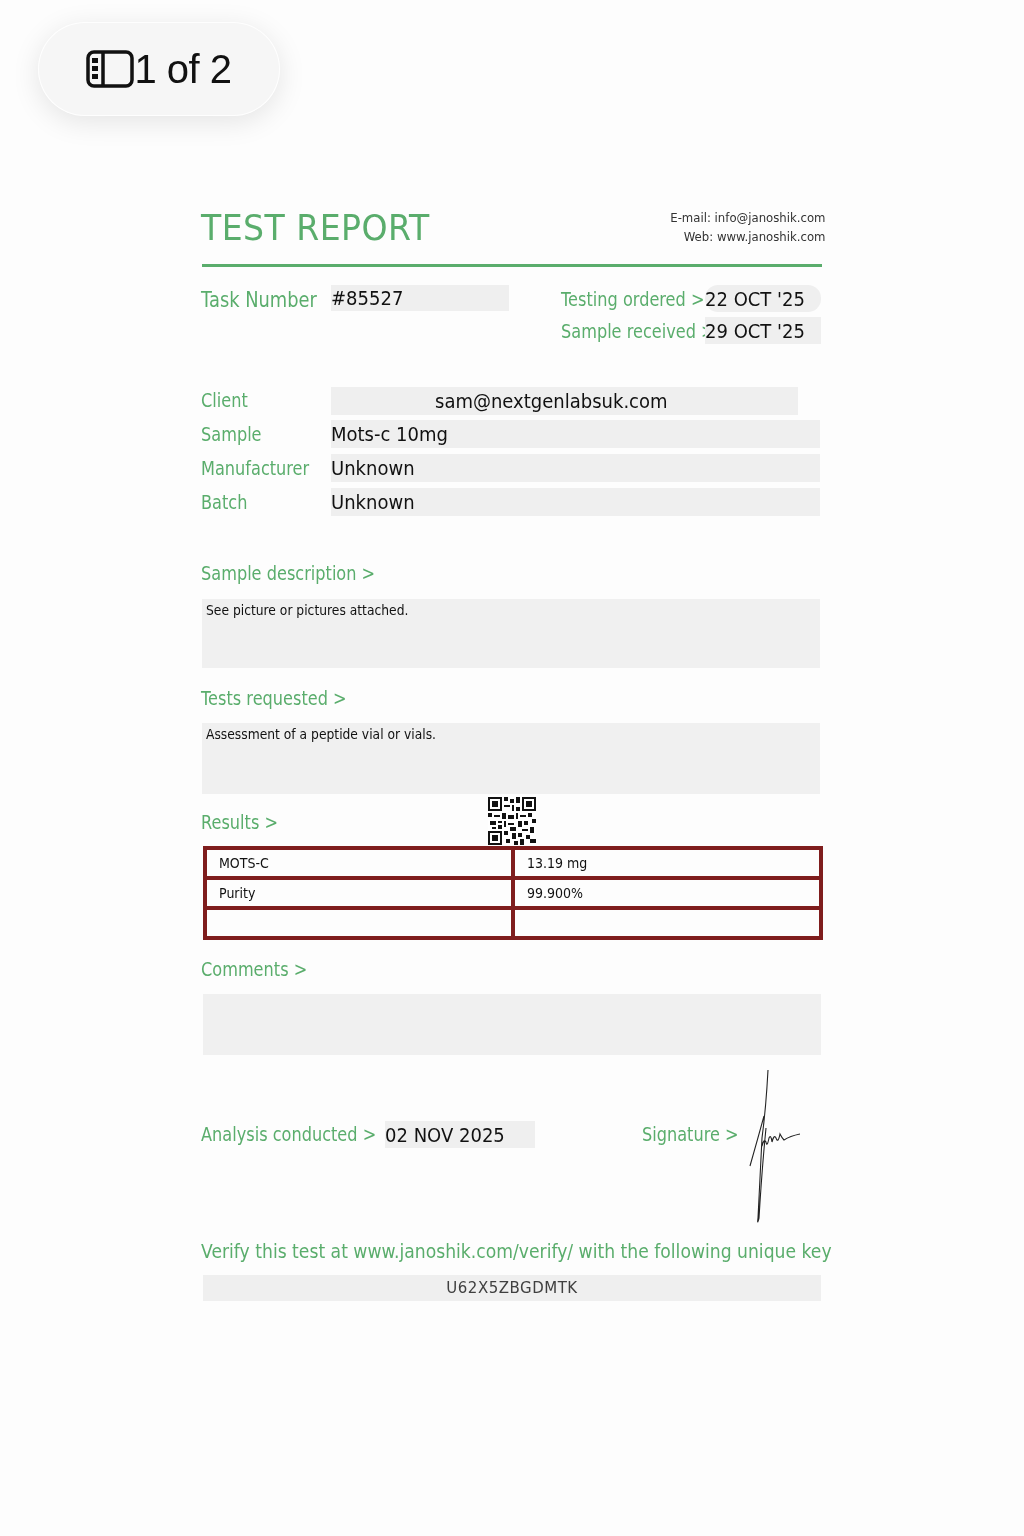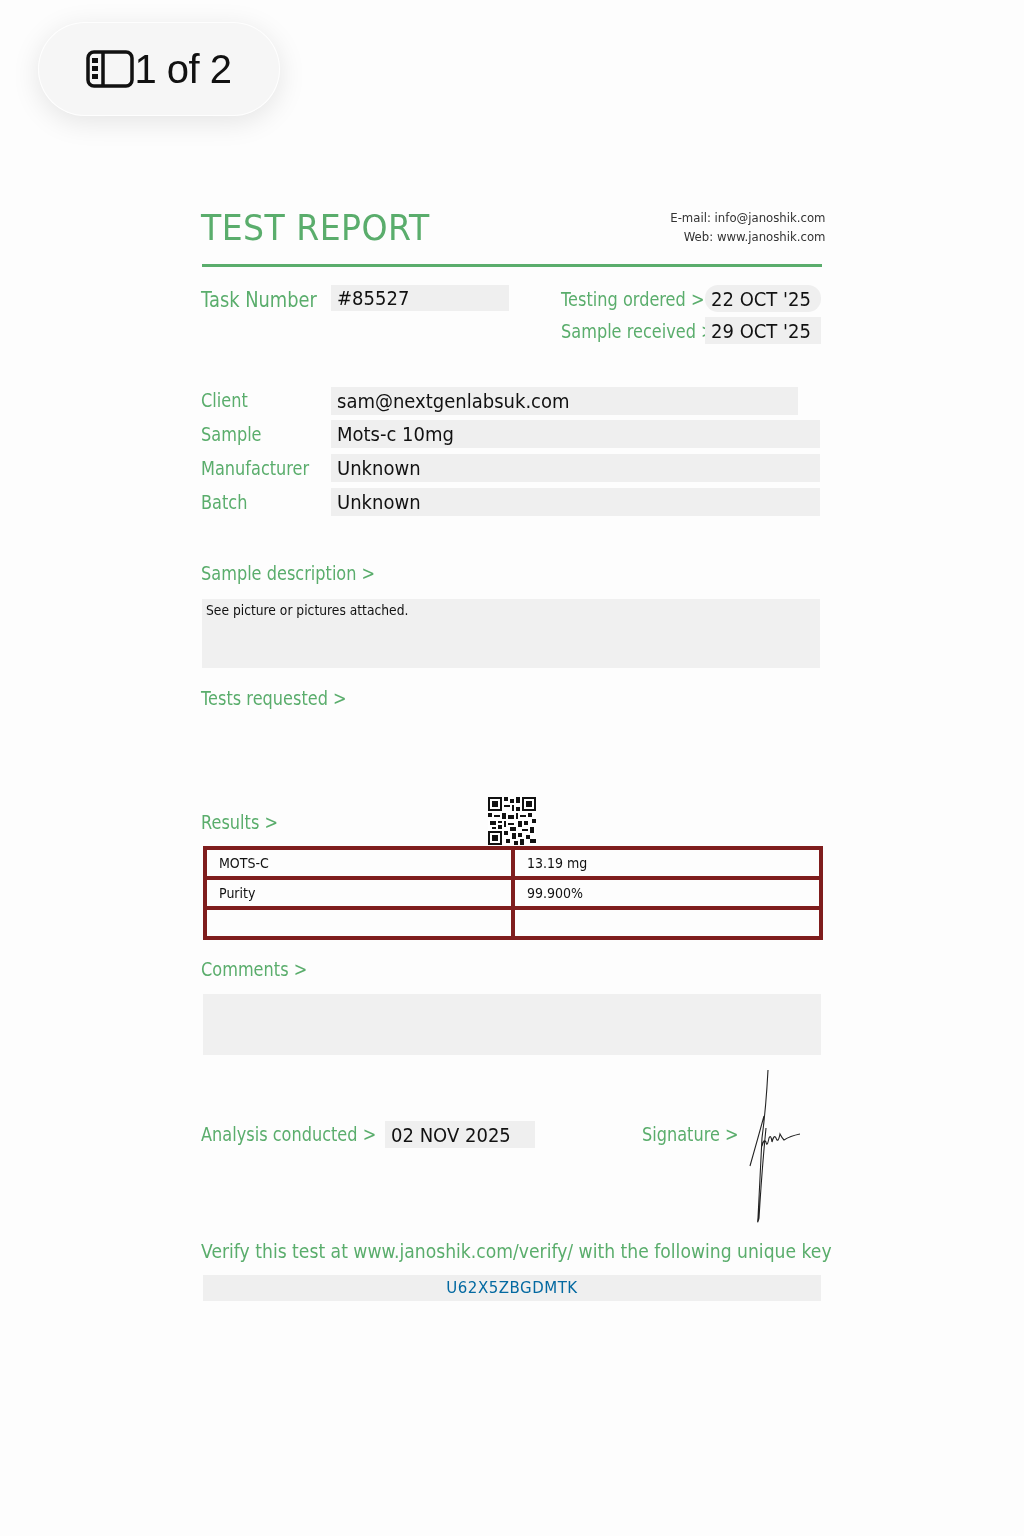--- a/index.html
+++ b/index.html
@@ -23,31 +23,31 @@
 
   .title { left: 201px; top: 207px; font-family: "DejaVu Sans", sans-serif; font-size: 36px; color: #5aad6c; letter-spacing: 0.5px; transform: scaleX(0.92); transform-origin: left; }
   .logo { left: 458px; top: 178px; width: 110px; height: 70px; }
   .logo-word { position: absolute; left: 2px; top: 43px; font-family: "DejaVu Sans", sans-serif; font-size: 20px; font-weight: 600; letter-spacing: 1px; transform: scaleX(0.95); transform-origin: left; }
   .logo-word .dark { color: #2b2b2b; }
   .logo-word .lite { color: #58b446; }
   .contact { right: 199px; top: 208px; text-align: right; font-size: 13px; line-height: 19px; color: #333; transform: scaleX(0.9); transform-origin: right; }
   .rule { left: 202px; top: 264px; width: 620px; height: 3px; background: #5aad6c; }
 
   .label { font-size: 19px; color: #5aad6c; transform: scaleX(0.85); transform-origin: left; white-space: nowrap; }
-  .field { background: #efefef; font-size: 20px; color: #111; white-space: nowrap; padding-left: 6px; box-sizing: border-box; display: flex; align-items: center; }
+  .field { background: #efefef; font-size: 20px; color: #111; white-space: nowrap; box-sizing: border-box; display: flex; align-items: center; }
   .field span { transform: scaleX(0.9); transform-origin: left; display: inline-block; }
 
   .box { background: #f0f0f0; box-sizing: border-box; padding: 3px 4px; font-size: 14px; color: #111; }
   .box span { transform: scaleX(0.88); transform-origin: left; display: inline-block; white-space: nowrap; }
 
   .results-table { left: 203px; top: 846px; width: 620px; border-collapse: collapse; }
   .results-table td { border: 4px solid #7f1d1d; height: 26px; padding: 0 12px; font-size: 14px; color: #111; width: 50%; }
   .results-table td span { transform: scaleX(0.9); transform-origin: left; display: inline-block; }
 
-  .key-box { left: 203px; top: 1275px; width: 618px; height: 26px; background: #efefef; text-align: center; font-size: 15px; line-height: 26px; color: #0369a1; letter-spacing: 0.5px; }
+  .key-box { left: 203px; top: 1275px; width: 618px; height: 26px; background: #efefef; text-align: center; font-size: 15px; line-height: 26px; color: #404040; letter-spacing: 0.5px; }
 </style>
 </head>
 <body>
 
 <div class="doc">
 
   <div class="abs title">TEST REPORT</div>
 
 
   <div class="abs contact">
@@ -66,21 +66,21 @@
   <div class="abs field" style="left:705px;top:285px;width:116px;height:27px;border-radius:13px;">
       <span>22 OCT '25</span>
     </div>
 
   <div class="abs label" style="left:561px;top:320px;">Sample received &gt;</div>
   <div class="abs field" style="left:705px;top:317px;width:116px;height:27px;">
       <span>29 OCT '25</span>
     </div>
 
   <div class="abs label" style="left:201px;top:389px;">Client</div>
-  <div class="abs field" style="left:331px;top:387px;width:467px;height:28px;">
+  <div class="abs field" style="left:331px;top:387px;width:467px;height:28px;justify-content:center;">
       <span>sam@nextgenlabsuk.com</span>
     </div>
 
   <div class="abs label" style="left:201px;top:423px;">Sample</div>
   <div class="abs field" style="left:331px;top:420px;width:489px;height:28px;">
       <span>Mots-c 10mg</span>
     </div>
 
   <div class="abs label" style="left:201px;top:457px;">Manufacturer</div>
   <div class="abs field" style="left:331px;top:454px;width:489px;height:28px;">
@@ -89,20 +89,21 @@
 
   <div class="abs label" style="left:201px;top:491px;">Batch</div>
   <div class="abs field" style="left:331px;top:488px;width:489px;height:28px;">
       <span>Unknown</span>
     </div>
 
   <div class="abs label" style="left:201px;top:562px;">Sample description &gt;</div>
   <div class="abs box" style="left:202px;top:599px;width:618px;height:69px;"><span>See picture or pictures attached.</span></div>
 
   <div class="abs label" style="left:201px;top:687px;">Tests requested &gt;</div>
+  <div class="abs box" style="left:202px;top:723px;width:618px;height:71px;"><span>Assessment of a peptide vial or vials.</span></div>
 
   <div class="abs label" style="left:201px;top:811px;">Results &gt;</div>
   <svg class="abs" style="left:488px;top:797px;" width="48" height="48" viewBox="0 0 24 24">
     <rect x="0" y="0" width="24" height="24" fill="#fff"></rect>
     <rect x="0" y="0" width="7" height="7" fill="#111"></rect>
       <rect x="1" y="1" width="5" height="5" fill="#fff"></rect>
       <rect x="2" y="2" width="3" height="3" fill="#111"></rect>
     <rect x="17" y="0" width="7" height="7" fill="#111"></rect>
       <rect x="18" y="1" width="5" height="5" fill="#fff"></rect>
       <rect x="19" y="2" width="3" height="3" fill="#111"></rect>

